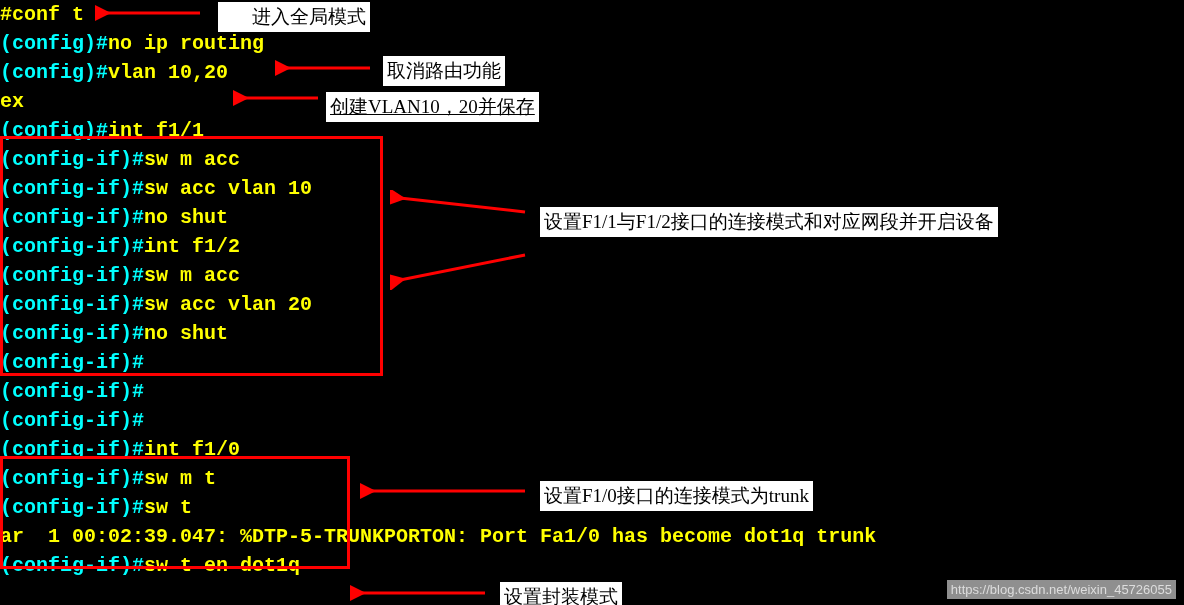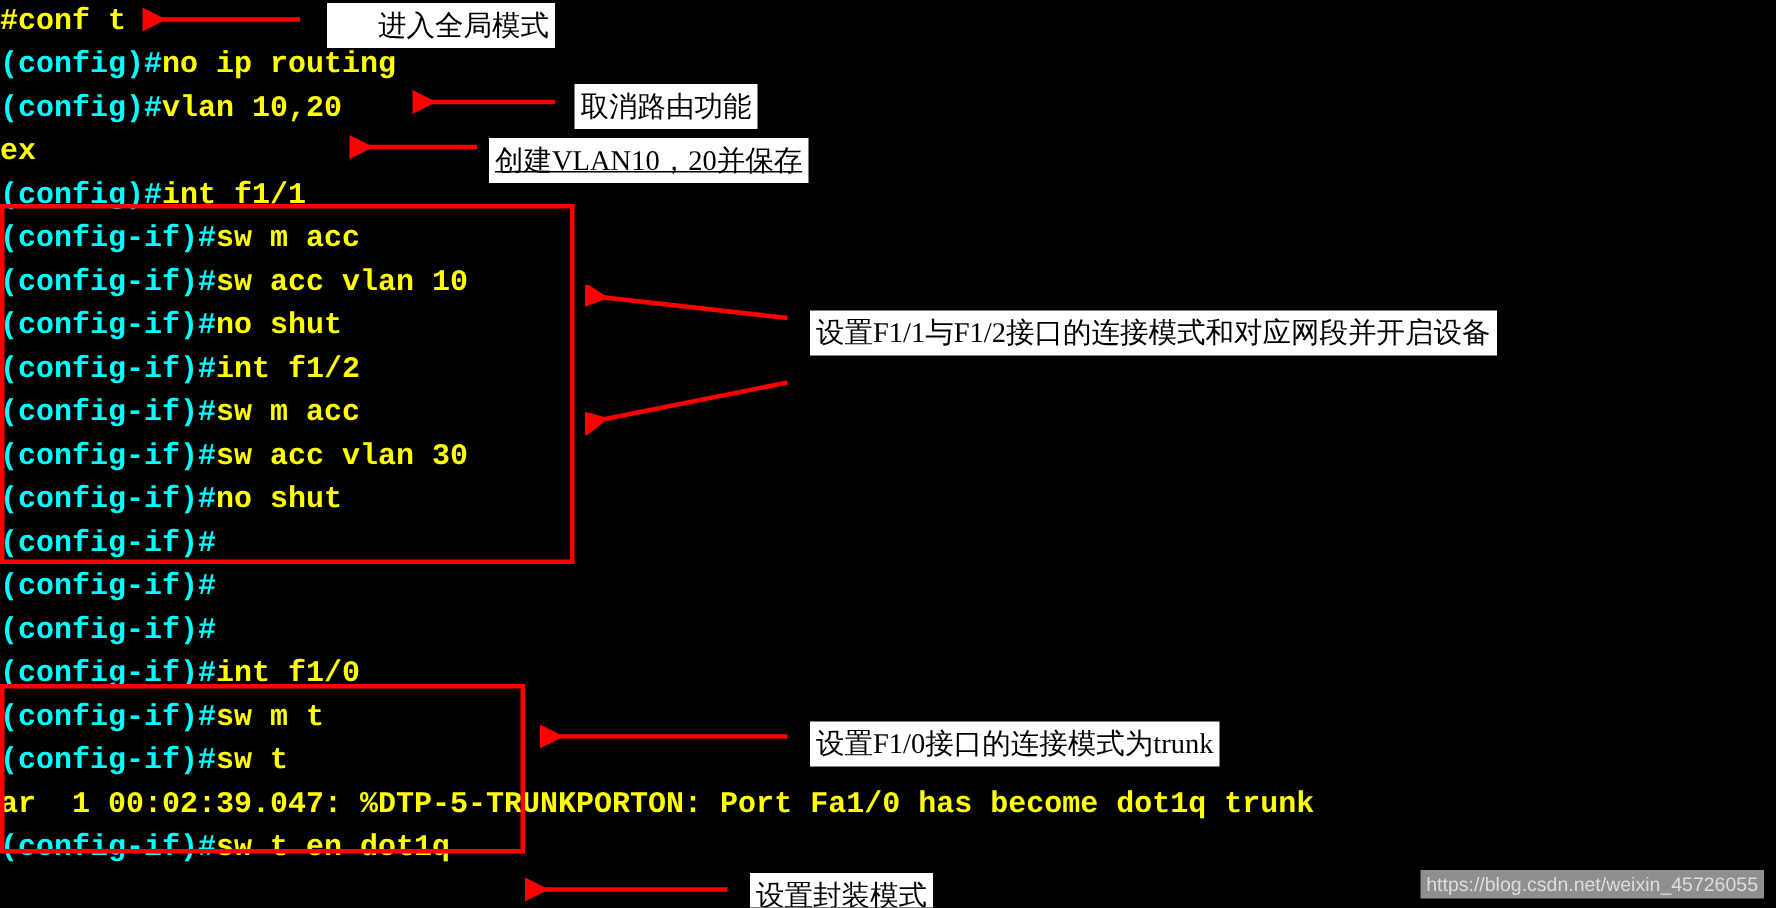--- a/index.html
+++ b/index.html
@@ -61,21 +61,21 @@
   <div class="line"><span class="tx-yellow">#conf t</span></div>
   <div class="line"><span class="tx-cyan">(config)#</span><span class="tx-yellow">no ip routing</span></div>
   <div class="line"><span class="tx-cyan">(config)#</span><span class="tx-yellow">vlan 10,20</span></div>
   <div class="line"><span class="tx-yellow">ex</span></div>
   <div class="line"><span class="tx-cyan">(config)#</span><span class="tx-yellow">int f1/1</span></div>
   <div class="line"><span class="tx-cyan">(config-if)#</span><span class="tx-yellow">sw m acc</span></div>
   <div class="line"><span class="tx-cyan">(config-if)#</span><span class="tx-yellow">sw acc vlan 10</span></div>
   <div class="line"><span class="tx-cyan">(config-if)#</span><span class="tx-yellow">no shut</span></div>
   <div class="line"><span class="tx-cyan">(config-if)#</span><span class="tx-yellow">int f1/2</span></div>
   <div class="line"><span class="tx-cyan">(config-if)#</span><span class="tx-yellow">sw m acc</span></div>
-  <div class="line"><span class="tx-cyan">(config-if)#</span><span class="tx-yellow">sw acc vlan 30</span></div>
+  <div class="line"><span class="tx-cyan">(config-if)#</span><span class="tx-yellow">sw acc vlan 20</span></div>
   <div class="line"><span class="tx-cyan">(config-if)#</span><span class="tx-yellow">no shut</span></div>
   <div class="line"><span class="tx-cyan">(config-if)#</span></div>
   <div class="line"><span class="tx-cyan">(config-if)#</span></div>
   <div class="line"><span class="tx-cyan">(config-if)#</span></div>
   <div class="line"><span class="tx-cyan">(config-if)#</span><span class="tx-yellow">int f1/0</span></div>
   <div class="line"><span class="tx-cyan">(config-if)#</span><span class="tx-yellow">sw m t</span></div>
   <div class="line"><span class="tx-cyan">(config-if)#</span><span class="tx-yellow">sw t</span></div>
   <div class="line"><span class="tx-yellow">ar  1 00:02:39.047: %DTP-5-TRUNKPORTON: Port Fa1/0 has become dot1q trunk</span></div>
   <div class="line"><span class="tx-cyan">(config-if)#</span><span class="tx-yellow">sw t en dot1q</span></div>
 </div>

